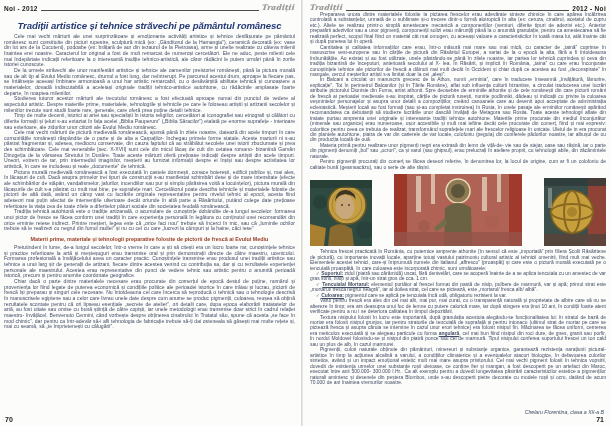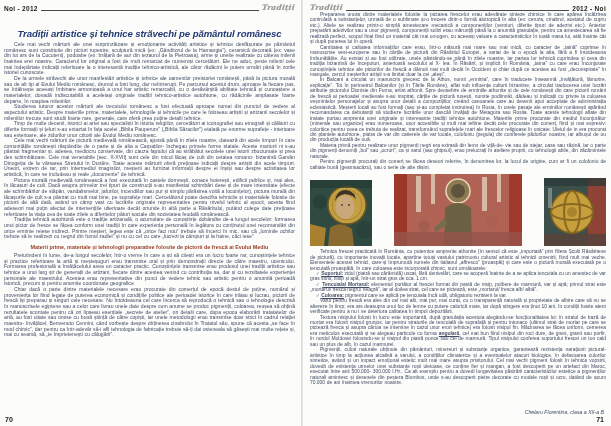--- a/index.html
+++ b/index.html
@@ -14,21 +14,21 @@
   .gutter { position:absolute; left:301px; top:0; width:2px; height:426px;
     background:linear-gradient(90deg,#d6d4cd,#efeeea); }
 
   .hdr { display:flex; align-items:flex-end; height:10px; }
   .hdr-date { font-size:6.5px; font-weight:bold; color:#1b1b1b; white-space:nowrap; letter-spacing:.3px; }
   .hdr-line { flex:1; border-bottom:1px solid #4a4a4a; margin:0 3px 1px 3px; height:1px; }
   .logo { font-family:"DejaVu Serif", serif; font-style:italic; font-weight:bold;
     font-size:7.5px; color:#9a9a98; white-space:nowrap; letter-spacing:.2px;
     text-shadow:0 0 1px #c9c9c5; transform:skewX(-6deg); }
 
-  .doc-title { margin:16px 0 3px 0; text-align:center; font-weight:bold; font-style:italic;
+  .doc-title { margin:8px 0 3px 0; text-align:center; font-weight:bold; font-style:italic;
     font-size:9.6px; line-height:11px; color:#233a75; letter-spacing:-.1px; }
 
   p.body { margin:0; text-indent:10px; text-align:justify;
     font-size:5.1px; line-height:5.65px; word-spacing:.2px; }
   .page-right p.body { font-size:4.95px; line-height:5.45px; }
 
   .section-heading { margin:4px 0 3px 0; text-align:center; font-weight:bold;
     font-size:5.4px; line-height:6px; color:#9b4029; }
 
   .img-row { display:flex; justify-content:space-between; align-items:flex-end;

